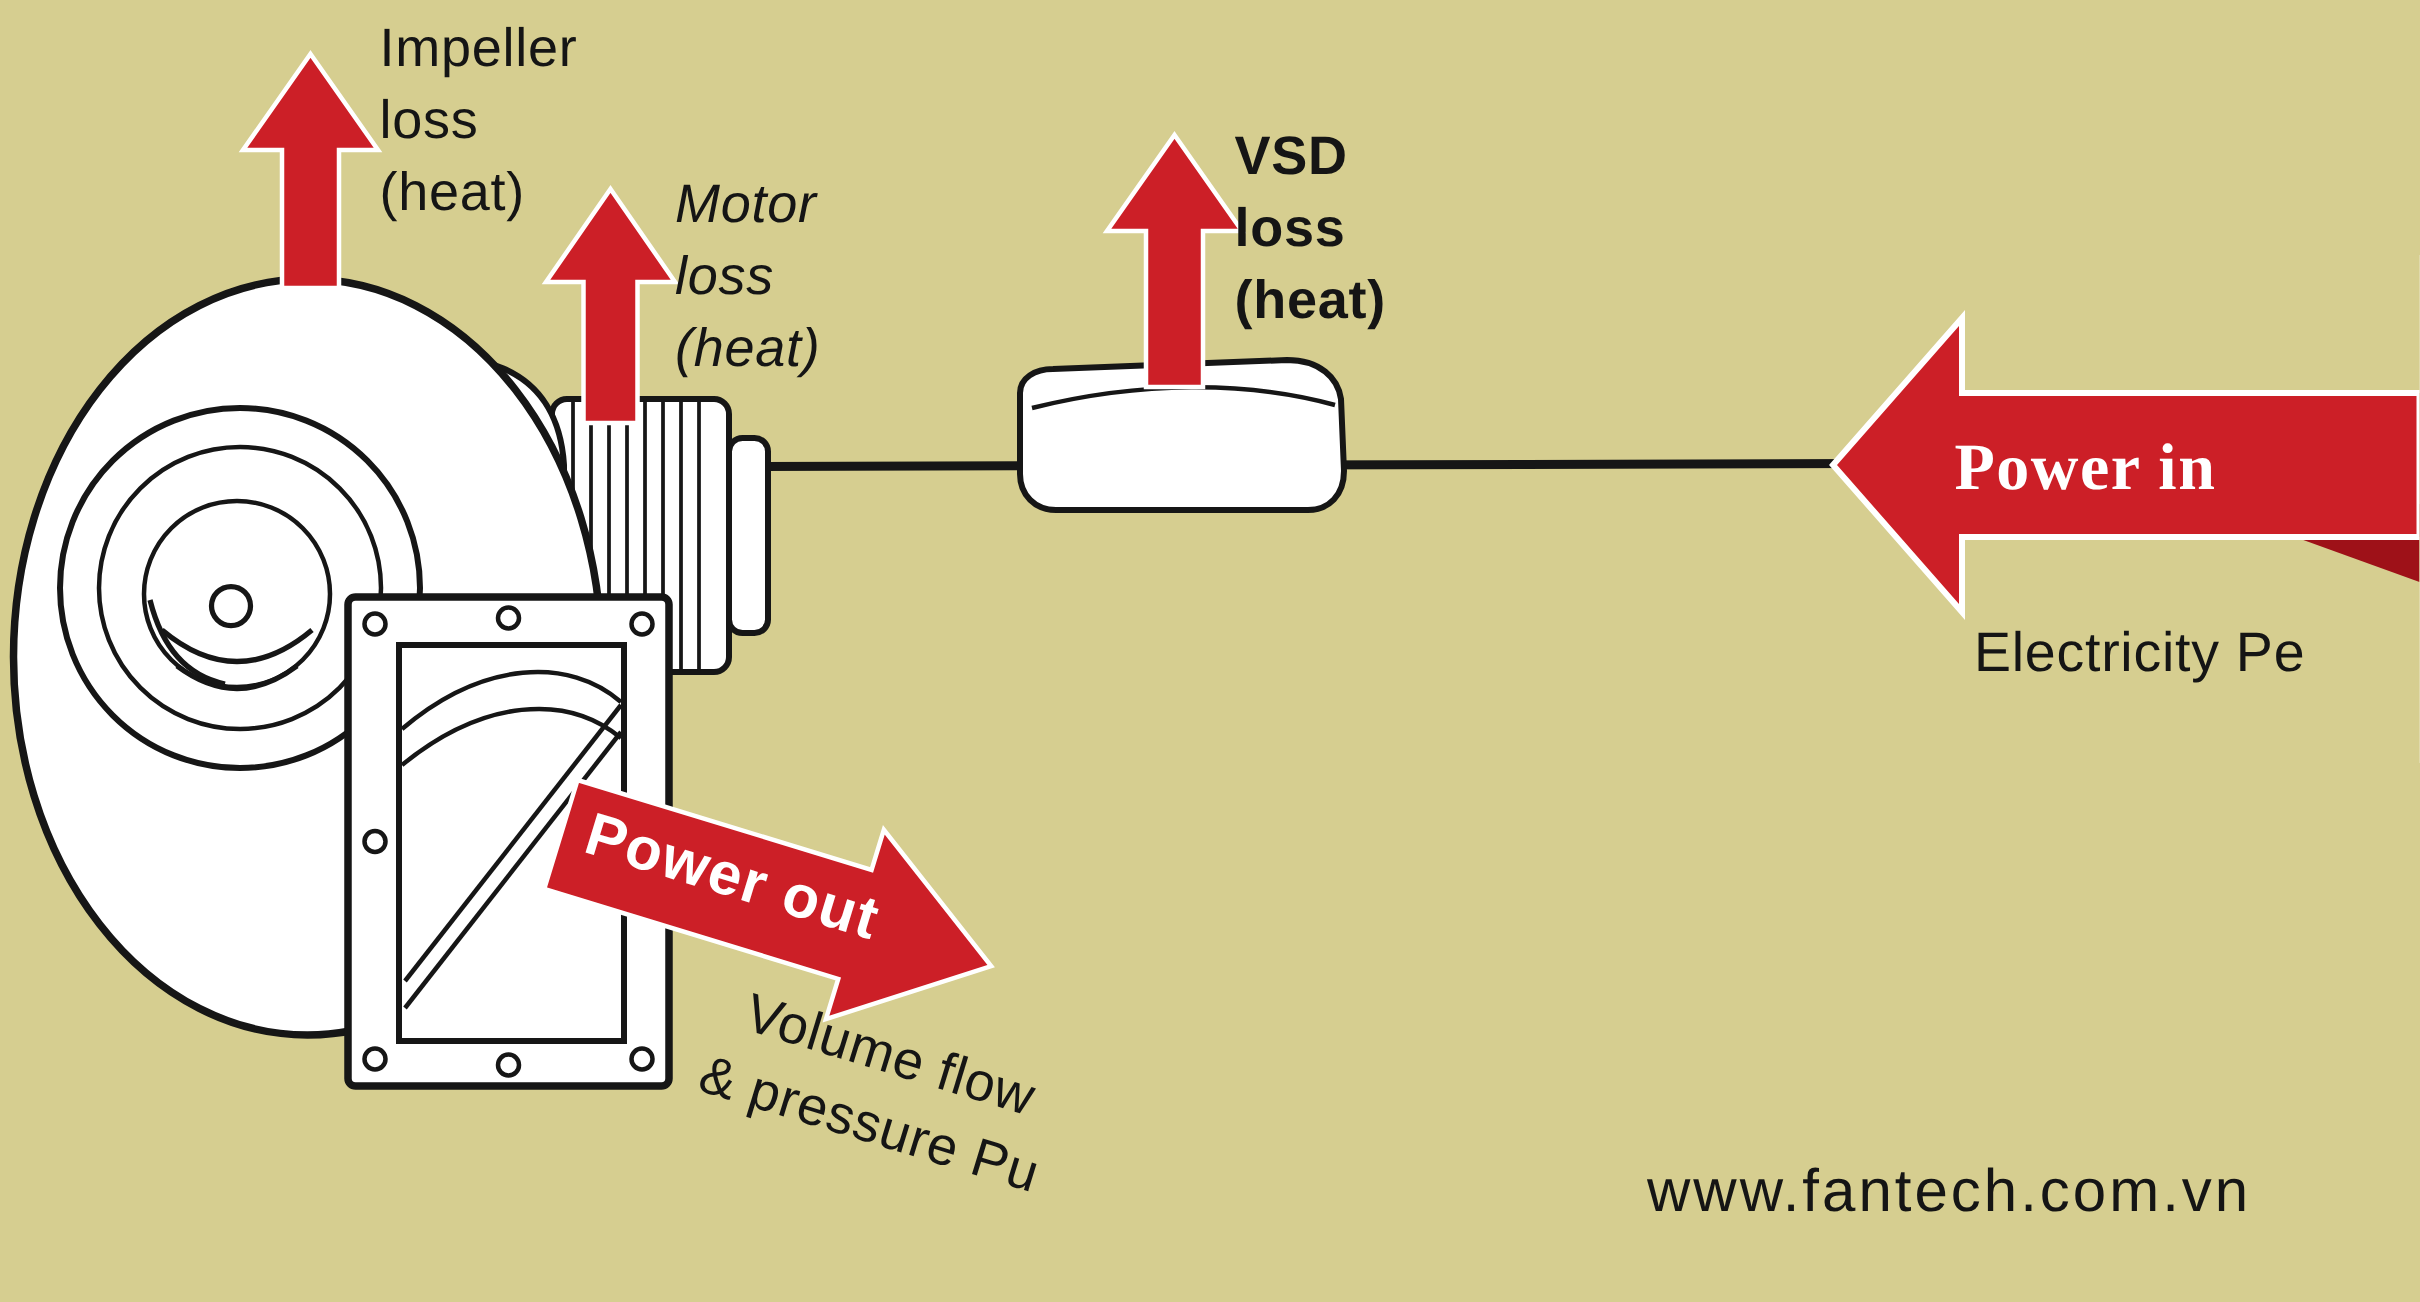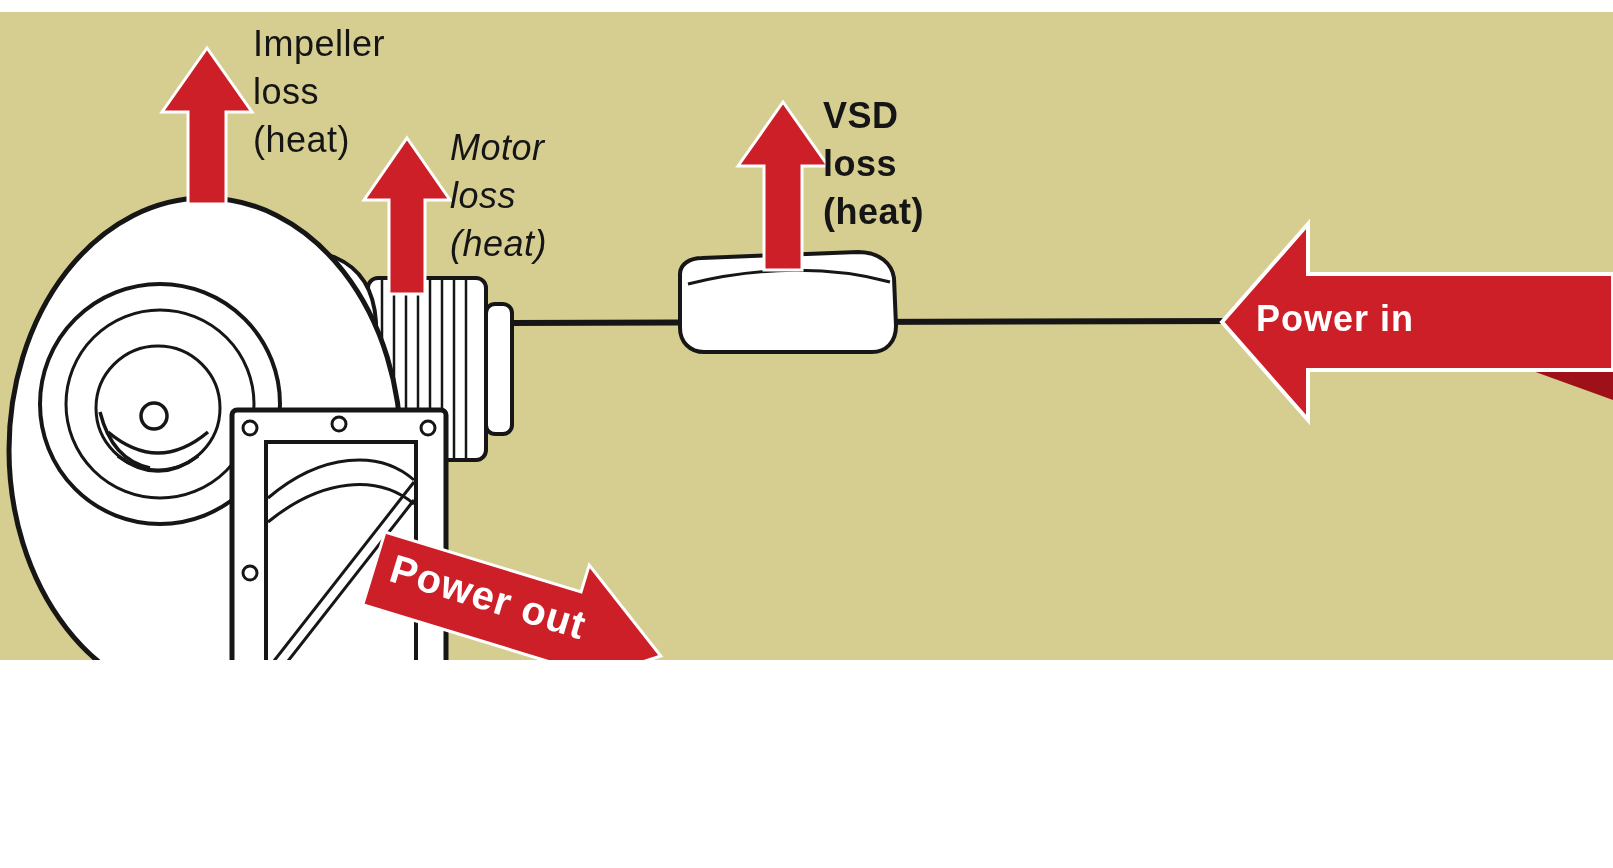--- a/index.html
+++ b/index.html
@@ -1,43 +1,43 @@
 <!DOCTYPE html>
 <html style="--background: #d6ce90; --red: #cc1f27; --red_dark: #9e1118; --ink: #161616; --white: #ffffff;"><head>
 <meta charset="utf-8">
 <style>
   html,body{margin:0;padding:0;}
   .canvas{
     position:relative;
-    width:1613px;height:648px;
+    width:1613px;height:868px;
     background:var(--background,#d6ce90);
     overflow:hidden;
     font-family:"Liberation Sans", sans-serif;
     color:#151515;
-    margin-top:12px;
   }
   .diagram-svg{position:absolute;left:0;top:0;}
   .label{
     position:absolute;
     white-space:pre-line;
     font-size:36px;
     line-height:1.34;
     letter-spacing:0.5px;
     color:#151515;
   }
   .arrow-text{
     position:absolute;
     color:#ffffff;
     font-weight:bold;
     white-space:nowrap;
   }
   .power-in-text{
-    left:1256px;top:286px;
-    font-size:36px;
+    left:1303px;top:286px;
+    font-size:44px;
     letter-spacing:1px;
+    font-family:Liberation Serif, serif;
   }
   .power-out-text{
     left:398px;top:534px;
     font-size:40px;
     transform:rotate(17deg);
     transform-origin:left top;
     letter-spacing:1px;
   }
   .electricity-label{
     left:1316px;top:410px;
@@ -151,19 +151,21 @@
   <div class="label motor-label">Motor
 loss
 (heat)</div>
 
   <div class="label vsd-label">VSD
 loss
 (heat)</div>
 
   <div class="arrow-text power-in-text">Power in</div>
 
+  <div class="label electricity-label">Electricity Pe</div>
 
   <div class="arrow-text power-out-text">Power out</div>
 
   <div class="label volume-flow-label">Volume flow
 &amp; pressure Pu</div>
 
+  <div class="label website-label">www.fantech.com.vn</div>
 </div>
 
 </body></html>

